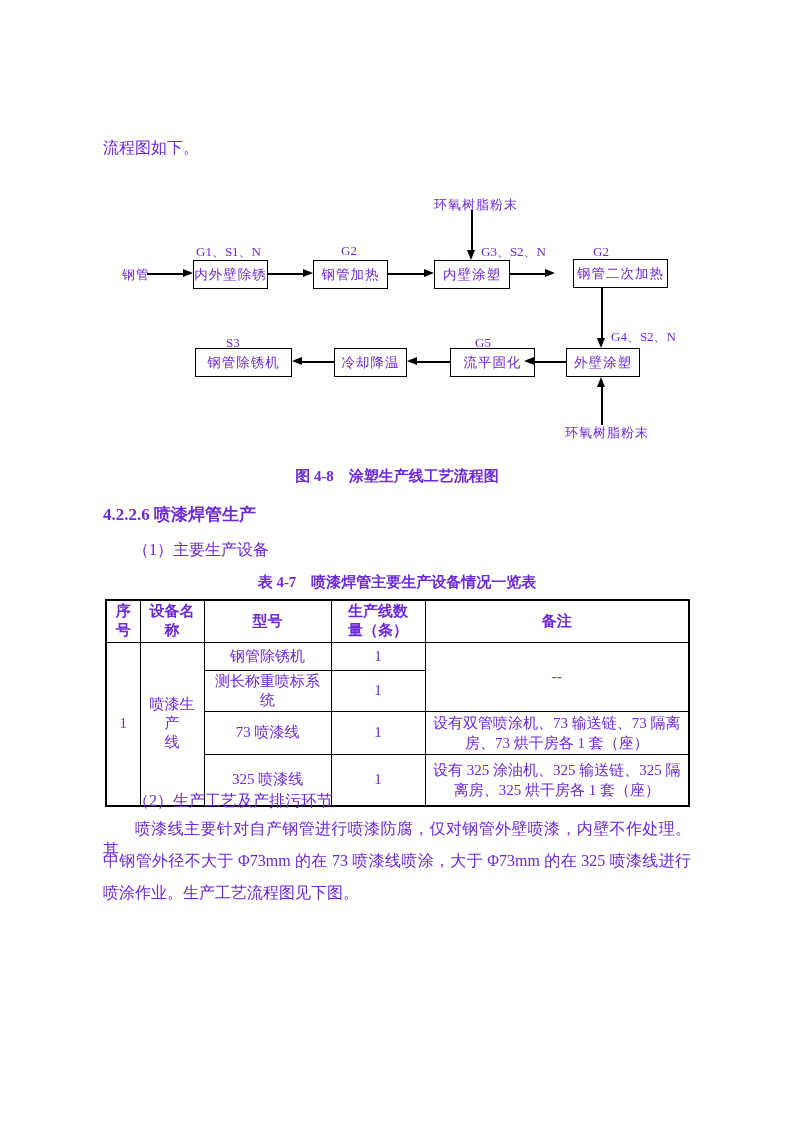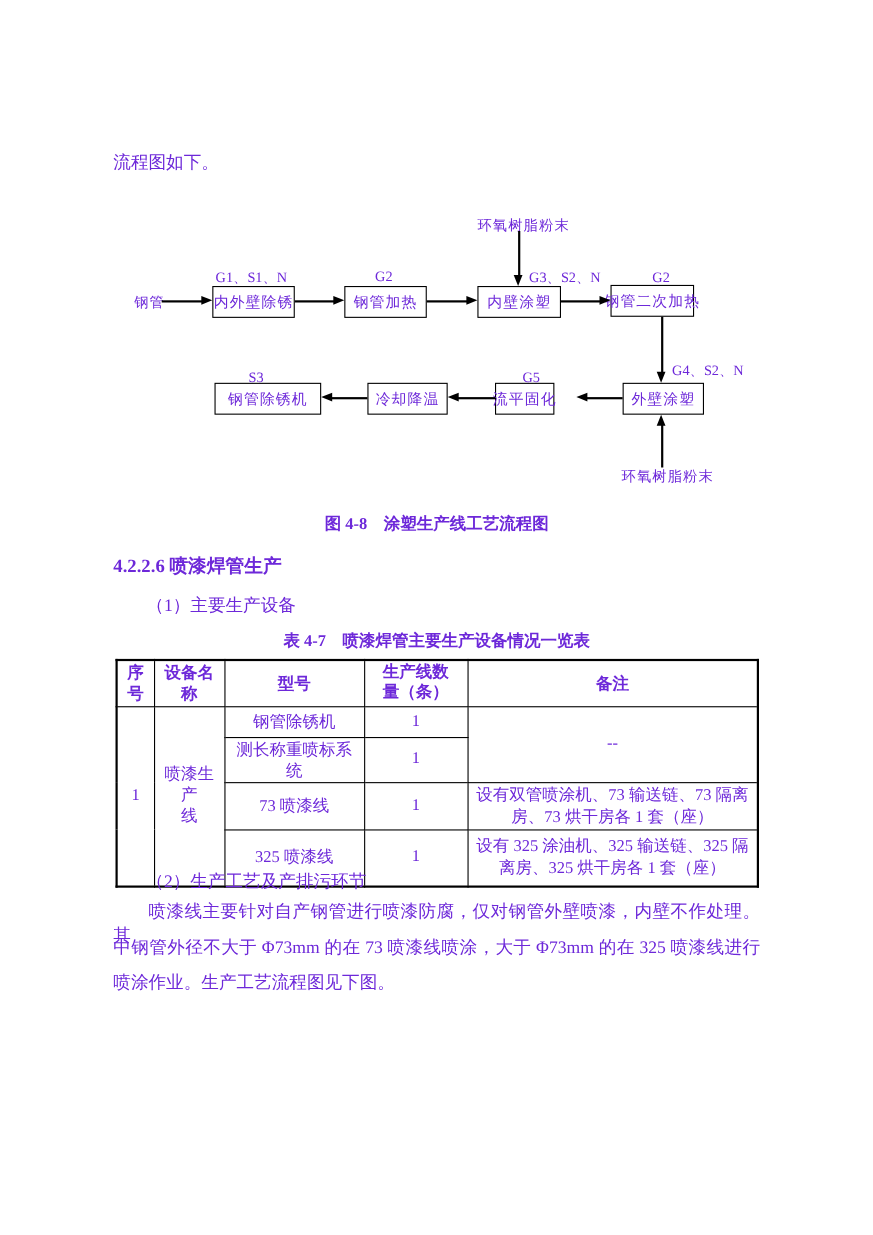--- a/index.html
+++ b/index.html
@@ -67,25 +67,25 @@
 
   <div>
 
     <div class="fc-text" style="left:122px; top:254px;">钢管</div>
     <div class="fc-text" style="left:434px; top:184px;">环氧树脂粉末</div>
     <div class="fc-text" style="left:565px; top:412px;">环氧树脂粉末</div>
 
     <div class="fc-box" style="left:193px; top:248px; width:75px;">内外壁除锈</div>
     <div class="fc-box" style="left:313px; top:248px; width:75px;">钢管加热</div>
     <div class="fc-box" style="left:434px; top:248px; width:76px;">内壁涂塑</div>
-    <div class="fc-box" style="left:555px; top:247px; width:76px;">钢管二次加热</div>
+    <div class="fc-box" style="left:573px; top:247px; width:95px;">钢管二次加热</div>
 
     <div class="fc-box" style="left:195px; top:336px; width:97px;">钢管除锈机</div>
     <div class="fc-box" style="left:334px; top:336px; width:73px;">冷却降温</div>
-    <div class="fc-box" style="left:450px; top:336px; width:54px;">流平固化</div>
+    <div class="fc-box" style="left:450px; top:336px; width:85px;">流平固化</div>
     <div class="fc-box" style="left:566px; top:336px; width:74px;">外壁涂塑</div>
 
     <div class="fc-tag" style="left:196px; top:231px;">G1、S1、N</div>
     <div class="fc-tag" style="left:341px; top:231px;">G2</div>
     <div class="fc-tag" style="left:481px; top:231px;">G3、S2、N</div>
     <div class="fc-tag" style="left:593px; top:232px;">G2</div>
     <div class="fc-tag" style="left:611px; top:316px;">G4、S2、N</div>
     <div class="fc-tag" style="left:475px; top:323px;">G5</div>
     <div class="fc-tag" style="left:226px; top:323px;">S3</div>
 

